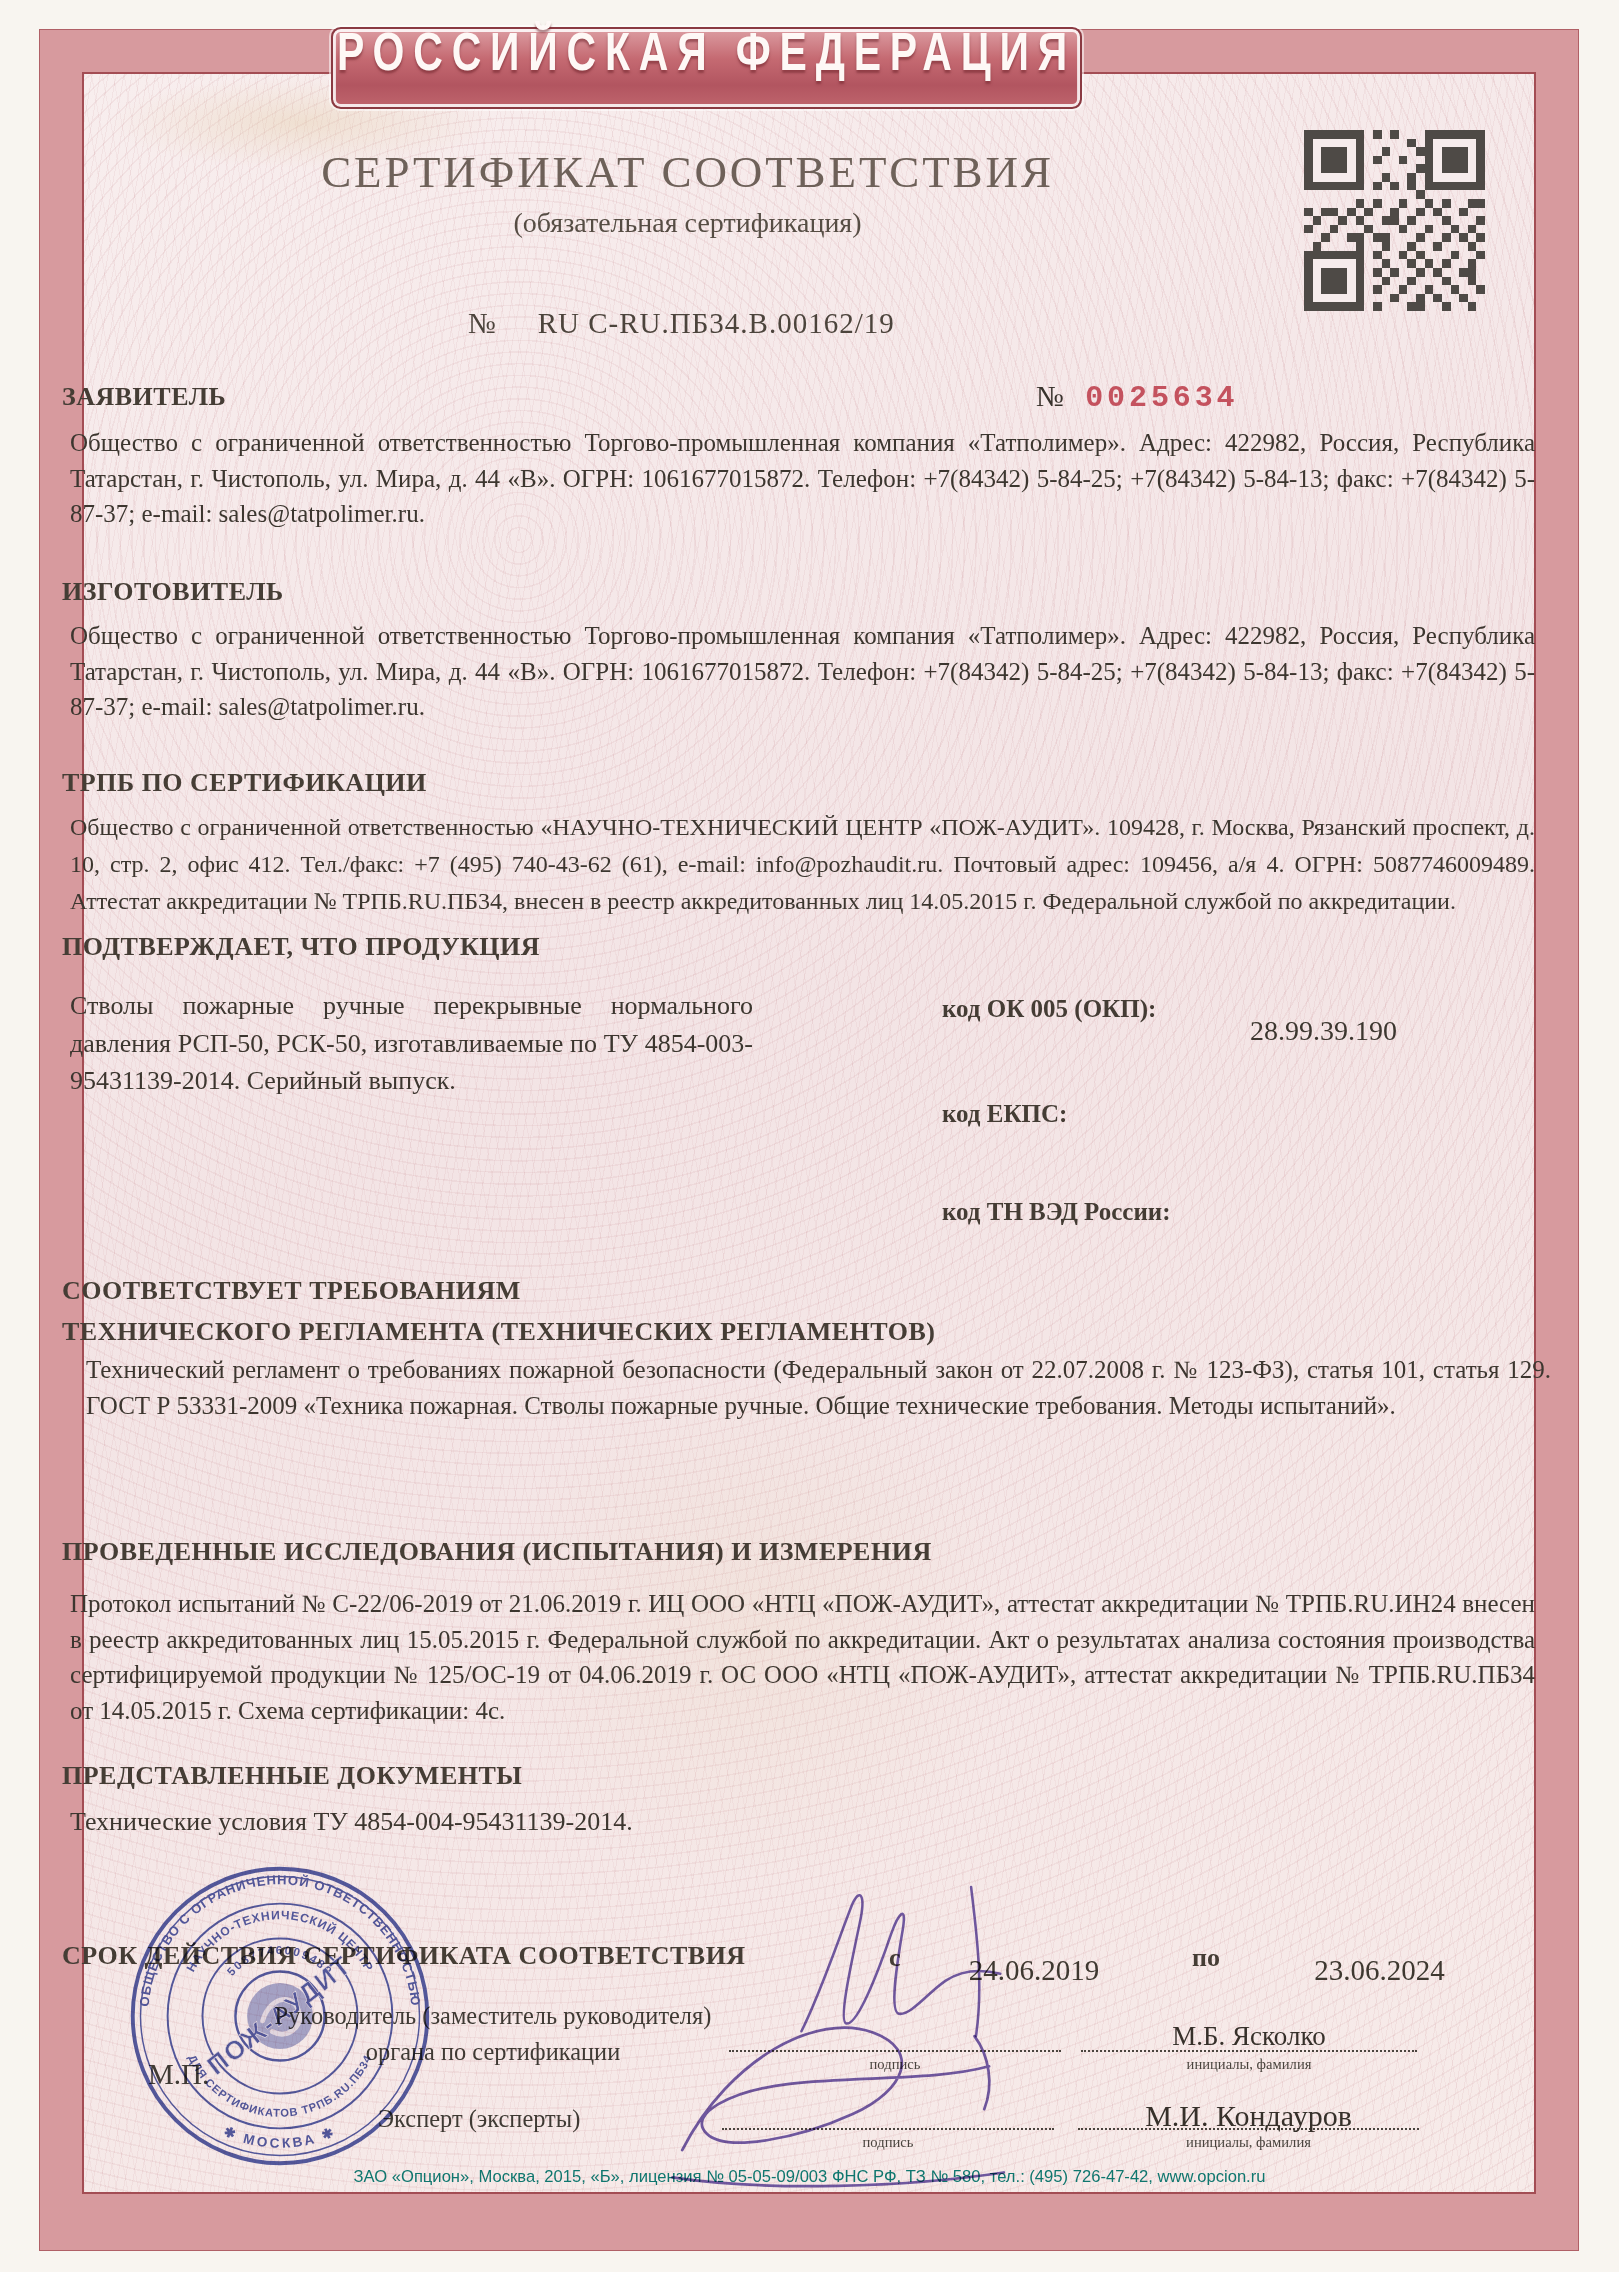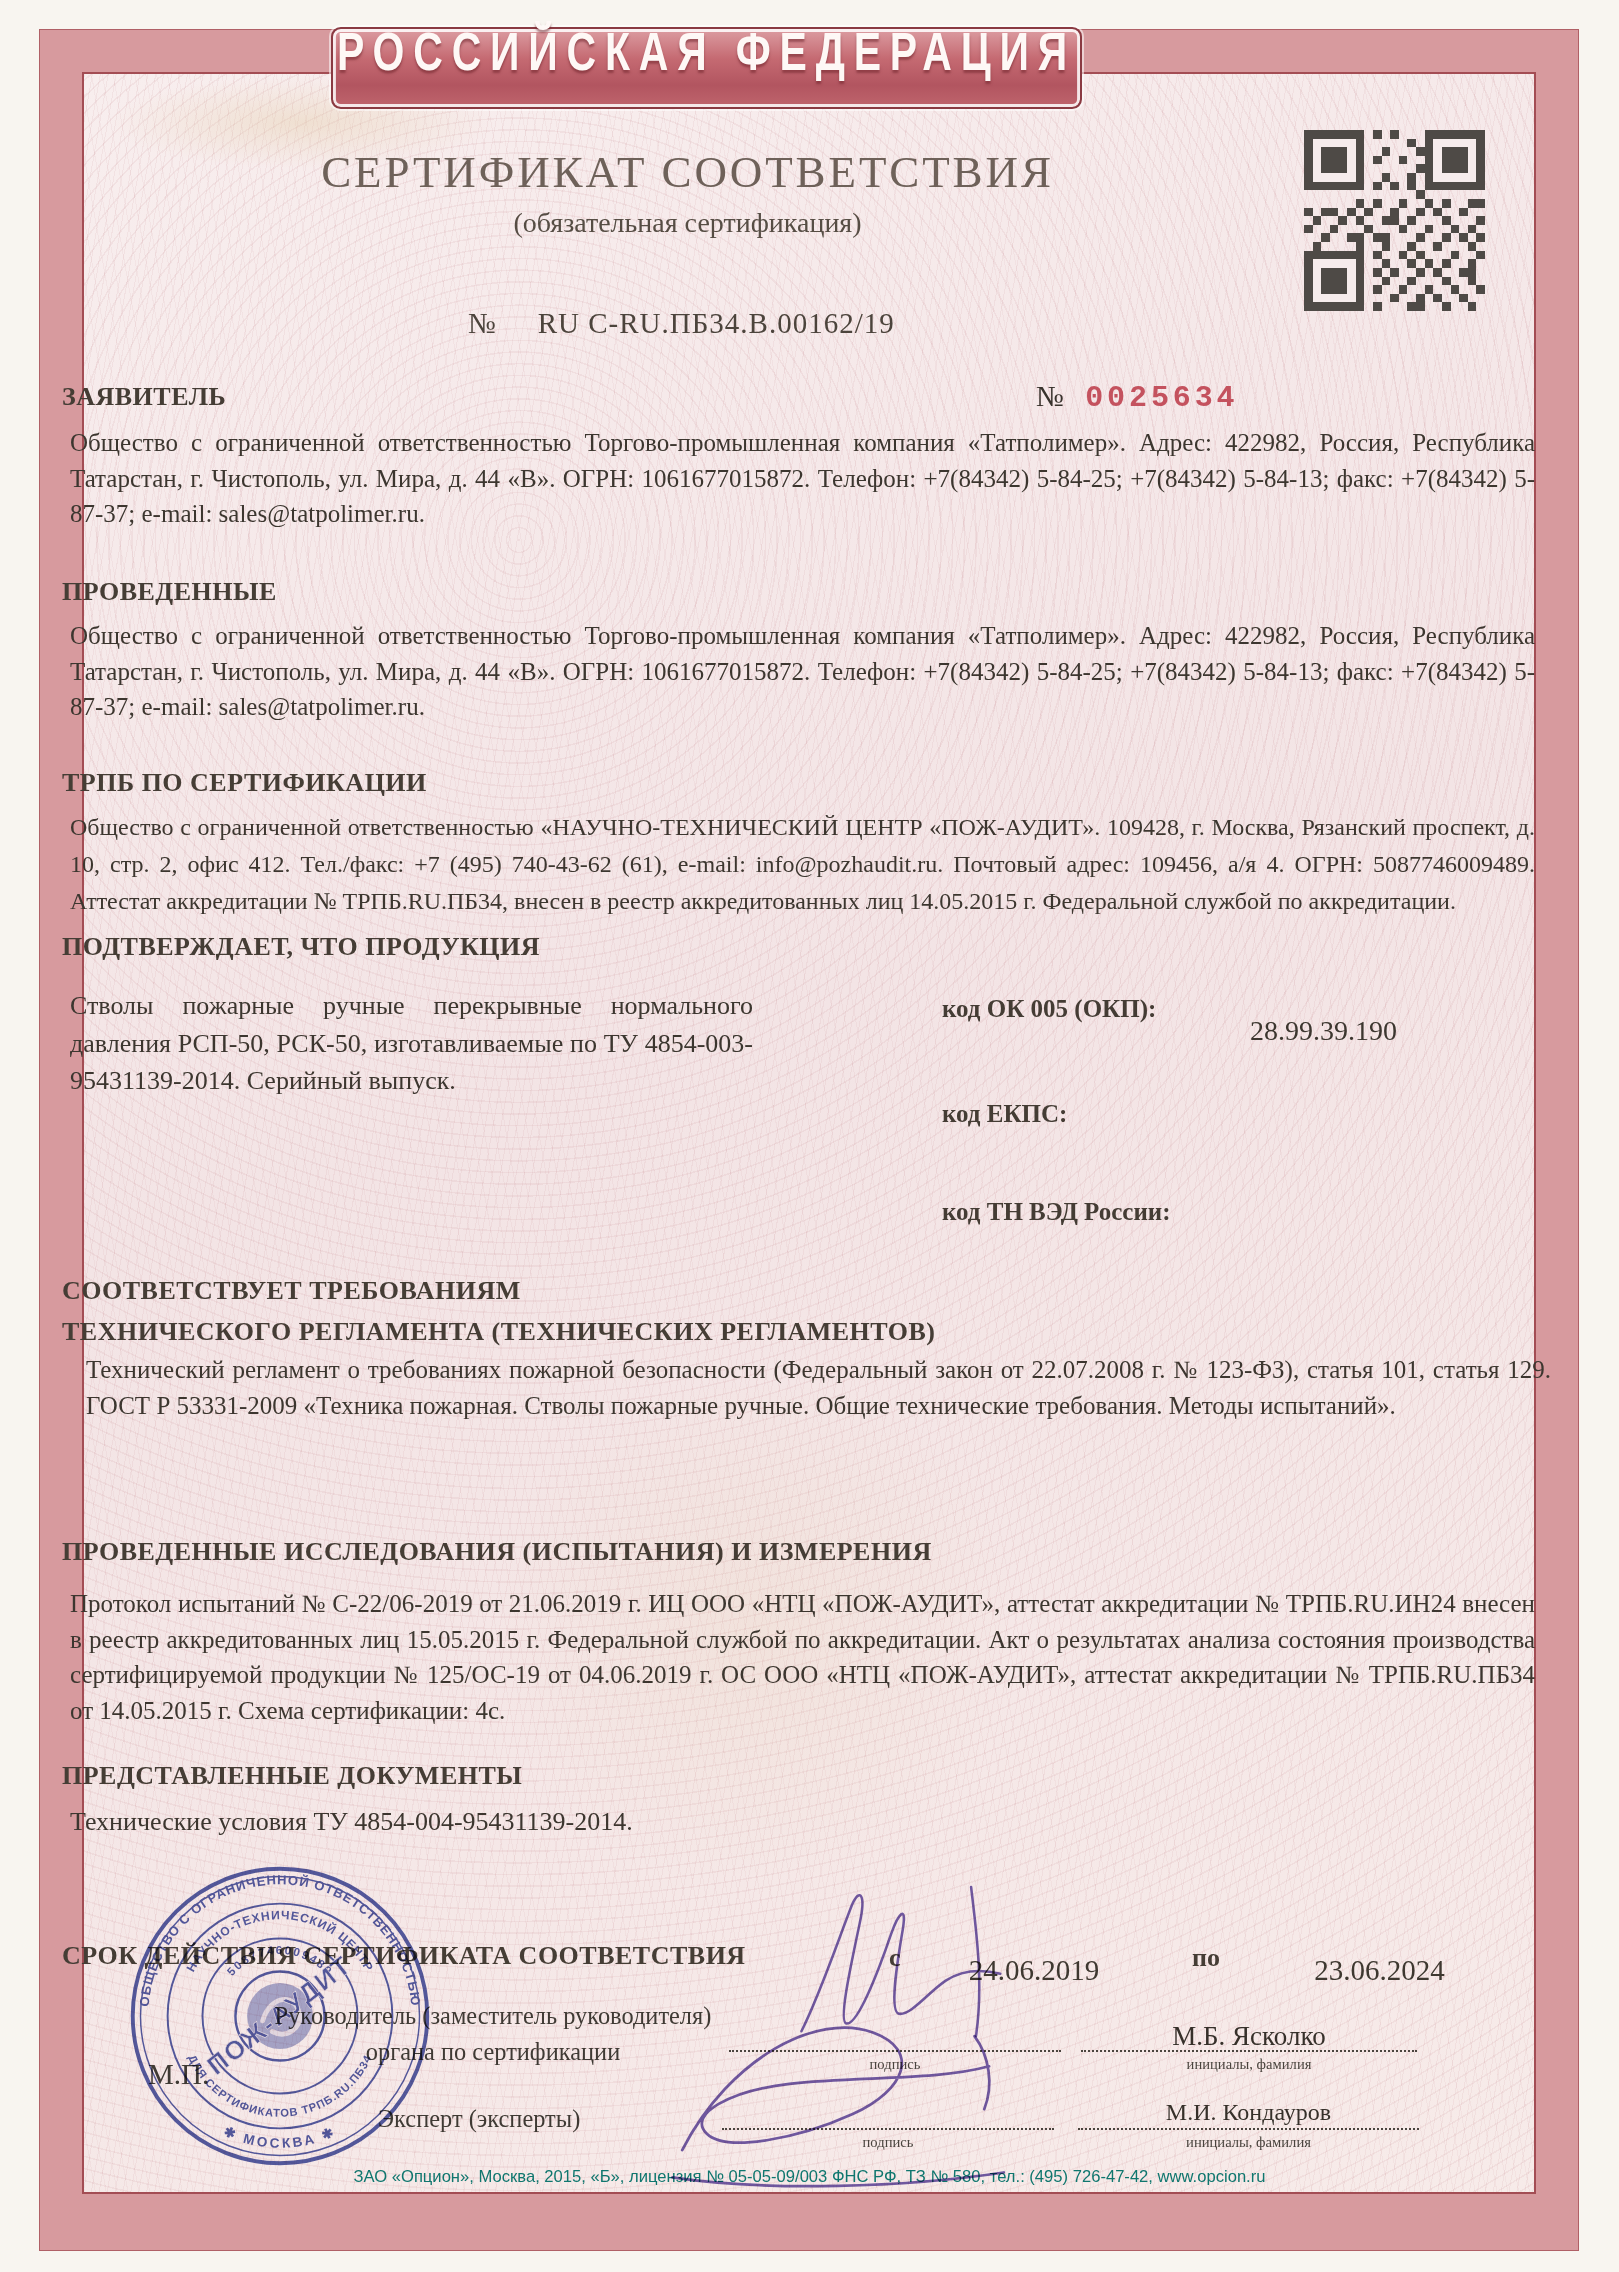--- a/index.html
+++ b/index.html
@@ -83,21 +83,21 @@
   .role-head{position:absolute; left:254px; top:2002px; width:478px; text-align:center;
     font-size:24.4px; color:#3f3a34; z-index:3;}
   .role-head2{position:absolute; left:254px; top:2038px; width:478px; text-align:center;
     font-size:24.4px; color:#3f3a34; z-index:3;}
   .mp{position:absolute; left:148px; top:2058px; font-size:29px; color:#3f3a34; z-index:3;}
   .role-expert{position:absolute; left:378px; top:2105px; font-size:24.4px; color:#3f3a34; z-index:3;}
   .sigline{position:absolute; border-bottom:2px dotted #4a443e; z-index:3;}
   .sl-1{left:729px; width:332px; top:2021px; height:29px;}
   .nl-1{left:1081px; width:336px; top:2021px; height:29px; text-align:center; font-size:27px; color:#36302a;}
   .sl-2{left:722px; width:332px; top:2099px; height:29px;}
-  .nl-2{left:1078px; width:341px; top:2099px; height:29px; text-align:center; font-size:24px; color:#36302a;}
+  .nl-2{left:1078px; width:341px; top:2099px; height:29px; text-align:center; font-size:30px; color:#36302a;}
   .caption{position:absolute; font-size:14.6px; color:#4a443e; text-align:center; z-index:3;}
   .cap-s1{left:729px; width:332px; top:2056px;}
   .cap-n1{left:1081px; width:336px; top:2056px;}
   .cap-s2{left:722px; width:332px; top:2134px;}
   .cap-n2{left:1078px; width:341px; top:2134px;}
   
   .stamp{position:absolute; left:125px; top:1861px; width:310px; height:310px; z-index:6;
     mix-blend-mode:multiply; opacity:.92;}
   .autograph{position:absolute; z-index:7; mix-blend-mode:multiply;}
   .sig1{left:780px; top:1877px; width:273px; height:176px;}
@@ -164,21 +164,21 @@
   </div>
 
   <div class="serial-row">
     <span class="serial-no">№</span>
     <span class="serial-digits">0025634</span>
   </div>
 
   <div class="h h-applicant">ЗАЯВИТЕЛЬ</div>
   <div class="p p-applicant">Общество с ограниченной ответственностью Торгово-промышленная компания «Татполимер». Адрес: 422982, Россия, Республика Татарстан, г. Чистополь, ул. Мира, д. 44 «В». ОГРН: 1061677015872. Телефон: +7(84342) 5-84-25; +7(84342) 5-84-13; факс: +7(84342) 5-87-37; e-mail: sales@tatpolimer.ru.</div>
 
-  <div class="h h-manufacturer">ПРОВЕДЕННЫЕ</div>
+  <div class="h h-manufacturer">ИЗГОТОВИТЕЛЬ</div>
   <div class="p p-manufacturer">Общество с ограниченной ответственностью Торгово-промышленная компания «Татполимер». Адрес: 422982, Россия, Республика Татарстан, г. Чистополь, ул. Мира, д. 44 «В». ОГРН: 1061677015872. Телефон: +7(84342) 5-84-25; +7(84342) 5-84-13; факс: +7(84342) 5-87-37; e-mail: sales@tatpolimer.ru.</div>
 
   <div class="h h-certbody">ТРПБ ПО СЕРТИФИКАЦИИ</div>
   <div class="p p-certbody">Общество с ограниченной ответственностью «НАУЧНО-ТЕХНИЧЕСКИЙ ЦЕНТР «ПОЖ-АУДИТ». 109428, г. Москва, Рязанский проспект, д. 10, стр. 2, офис 412. Тел./факс: +7 (495) 740-43-62 (61), e-mail: info@pozhaudit.ru. Почтовый адрес: 109456, а/я 4. ОГРН: 5087746009489. Аттестат аккредитации № ТРПБ.RU.ПБ34, внесен в реестр аккредитованных лиц 14.05.2015 г. Федеральной службой по аккредитации.</div>
 
   <div class="h h-product">ПОДТВЕРЖДАЕТ, ЧТО ПРОДУКЦИЯ</div>
   <div class="p p-product">Стволы пожарные ручные перекрывные нормального давления РСП-50, РСК-50, изготавливаемые по ТУ 4854-003-95431139-2014. Серийный выпуск.</div>
 
   <div class="code-label cl-1">код ОК 005 (ОКП):</div>
   <div class="code-value cv-1">28.99.39.190</div>

